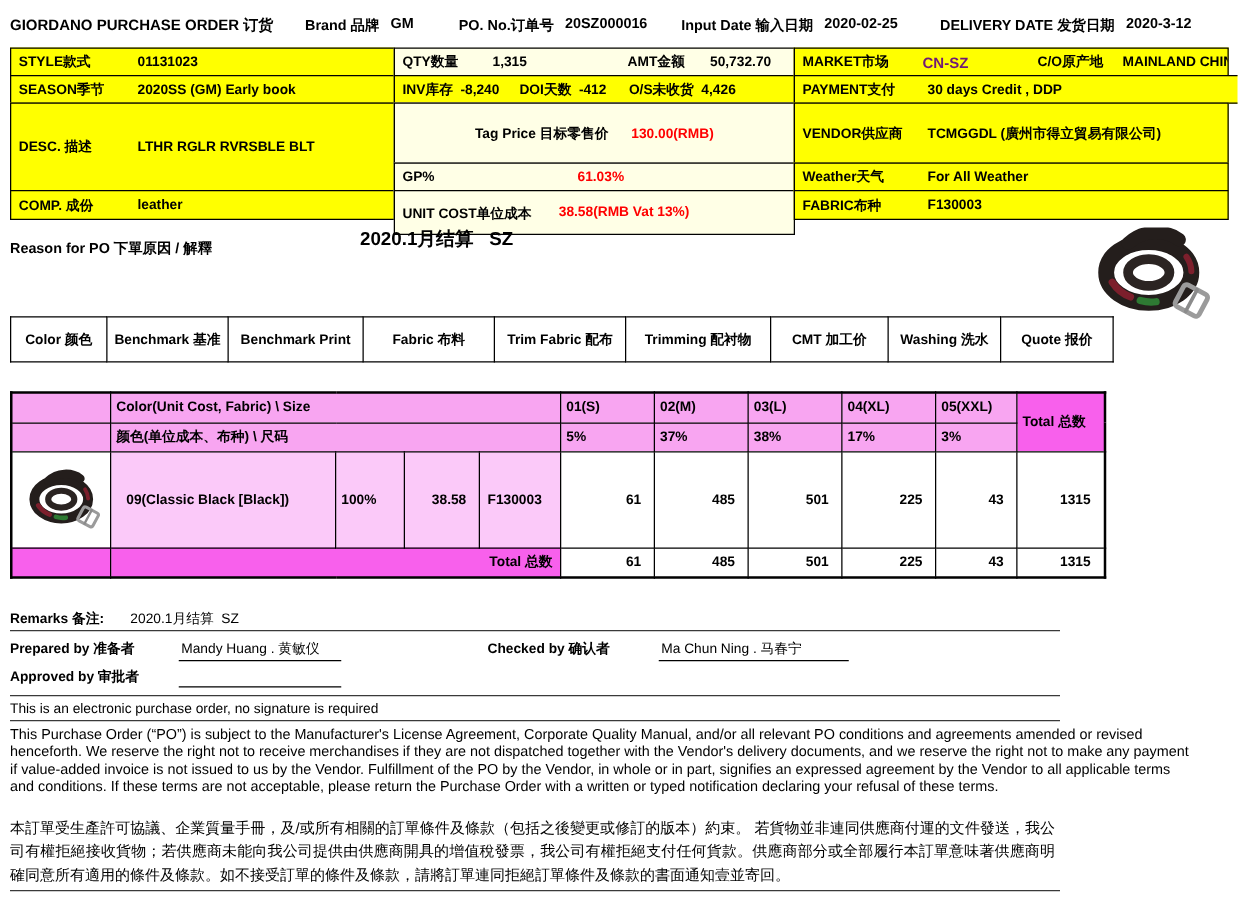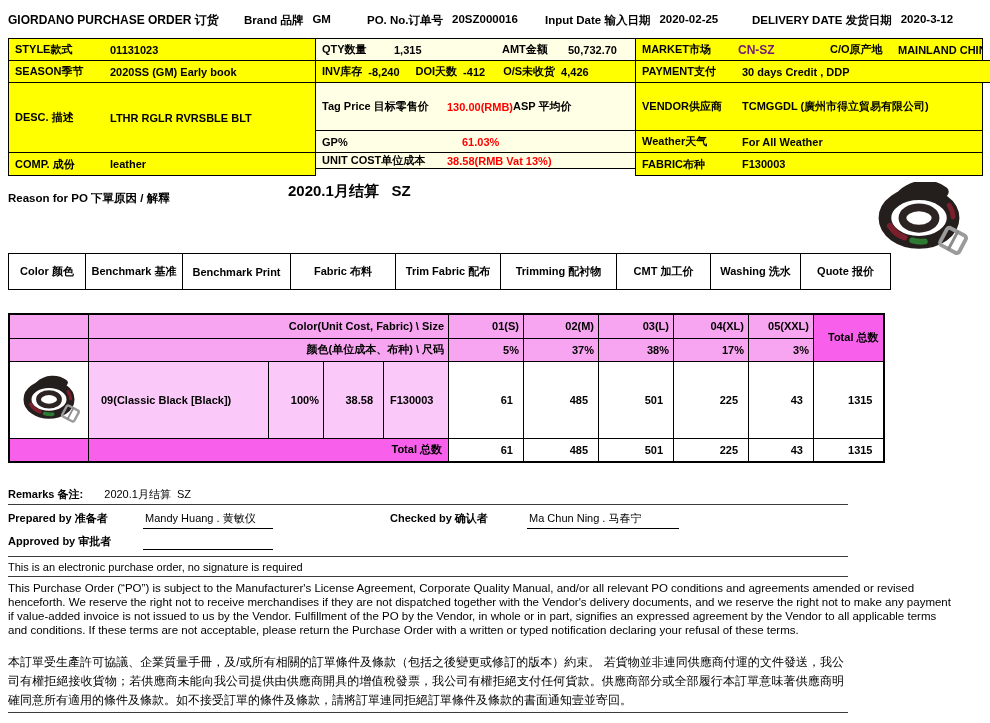--- a/index.html
+++ b/index.html
@@ -31,21 +31,21 @@
   .col .line { display:flex; align-items:center; }
 
   
   table { border-collapse:collapse; table-layout:fixed; font-weight:bold; font-size:11px; }
   #costTable { position:absolute; left:8px; top:253px; }
   #costTable th, #costTable td { border:1px solid #000; text-align:center; vertical-align:middle; padding:1px 3px; background:#fff; }
   #costTable tr.hdr { height:36px; }
   #costTable tr.dat { height:22px; }
 
   #sizeTable { position:absolute; left:8px; top:313px; border:2px solid #000; }
-  #sizeTable th, #sizeTable td { border:1px solid #000; text-align:right; vertical-align:middle; padding:1px 4px; }
+  #sizeTable th, #sizeTable td { border:1px solid #000; text-align:left; vertical-align:middle; padding:1px 4px; }
   .pkH { background:#F8A5F1; }
   .pkL { background:#FBC9F9; }
   .pkD { background:#F860EC; }
   .wht { background:#fff; }
   .ral { text-align:right !important; padding-right:10px !important; }
   .lal { text-align:left !important; padding-left:12px !important; }
 
   .hline { position:absolute; left:8px; width:840px; border-top:1px solid #3a3a3a; }
   .sig { display:inline-block; border-bottom:1px solid #000; padding:0 6px 2px 2px; font-weight:normal; }
 
@@ -104,30 +104,26 @@
   <span style="margin-left:16px">DOI天数</span>
   <span style="margin-left:6px">-412</span>
   <span style="margin-left:18px">O/S未收货</span>
   <span style="margin-left:6px">4,426</span>
 </div>
 <div class="irow cream col" style="left:315px; top:82px; width:321px; height:49px">
   <span class="line">
     <span class="lbl125">Tag Price 目标零售价</span>
     <span class="red">130.00(RMB)</span>
   </span>
-  <span class="line">
-    <span class="lbl125">ASP 平均价</span>
-    <span class="red">99.00(RMB)</span>
-  </span>
 </div>
 <div class="irow cream" style="left:315px; top:130px; width:321px; height:23px">
   <span class="lbl125">GP%</span>
   <span class="red" style="margin-left:15px">61.03%</span>
 </div>
-<div class="irow cream" style="left:315px; top:152px; width:321px; height:17px">
+<div class="irow cream" style="left:315px; top:152px; width:321px; height:36px">
   <span class="lbl125">UNIT COST单位成本</span>
   <span class="red">38.58(RMB Vat 13%)</span>
 </div>
 
 <div class="irow yellow" style="left:635px; top:38px; width:348px; height:23px">
   <span style="flex:0 0 96px">MARKET市场</span>
   <span class="blue" style="flex:0 0 92px; font-size:12px">CN-SZ</span>
   <span style="flex:0 0 68px">C/O原产地</span>
   <span>MAINLAND CHINA</span>
 </div>

